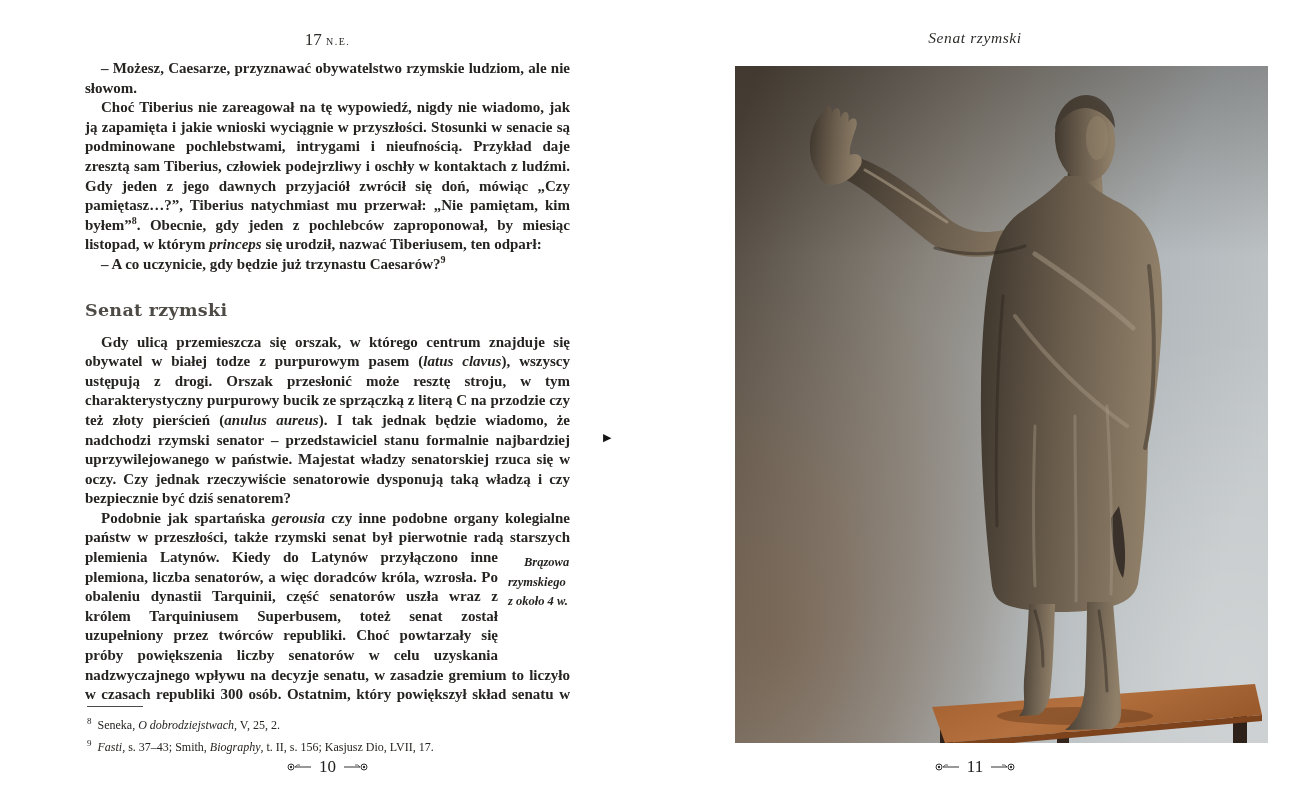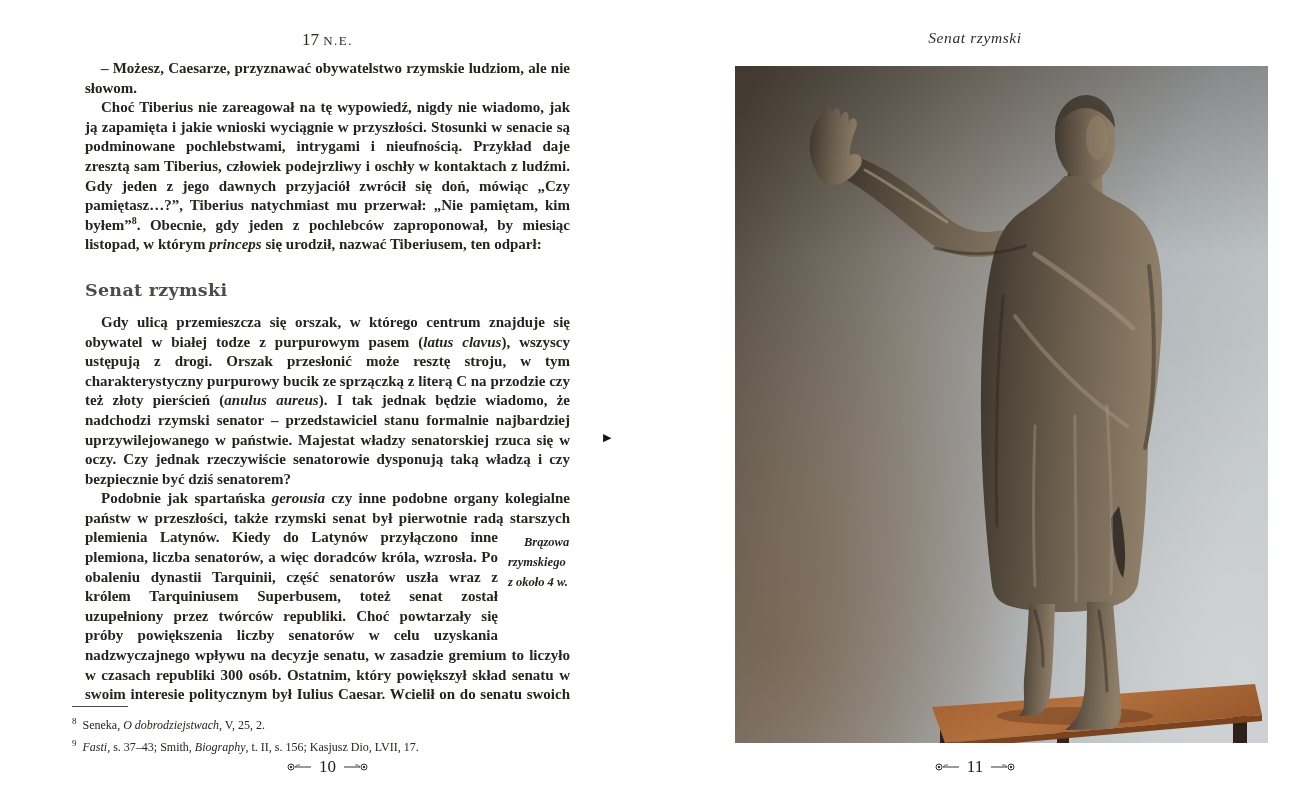--- a/index.html
+++ b/index.html
@@ -6,21 +6,21 @@
   body{
     width:1300px;height:800px;position:relative;overflow:hidden;
     background:#ffffff;color:#262421;
     font-family:"Liberation Serif", serif;
   }
   
   .folio-header{
     position:absolute;left:85px;top:30px;width:485px;text-align:center;
     font-size:17px;color:#2b2926;
   }
-  .folio-header .era{font-size:13px;letter-spacing:1.5px;}
+  .folio-header .era{font-size:10px;letter-spacing:1.5px;}
   .text-column{
     position:absolute;left:85px;top:59px;width:485px;height:648px;overflow:hidden;
   }
   .text-column p{
     margin:0;font-size:15px;line-height:19.6px;text-align:justify;
     text-indent:16px;hyphens:none;font-weight:bold;
   }
   .text-column h2{
     font-family:"DejaVu Serif", serif;font-weight:bold;font-size:17.5px;
     color:#4e4a45;margin:25px 0 13px 0;letter-spacing:.3px;
@@ -31,21 +31,21 @@
     padding-top:4px;box-sizing:border-box;
   }
   .margin-note .cap{
     font-style:italic;font-size:12.5px;line-height:15.5px;color:#262421;
     text-align:left;
   }
   .caption-arrow{
     position:absolute;left:603px;top:431px;font-size:11px;color:#141414;
     font-family:"DejaVu Sans", sans-serif;
   }
-  .footnotes{position:absolute;left:72px;top:706px;width:485px;}
+  .footnotes{position:absolute;left:87px;top:706px;width:485px;}
   .fn-rule{width:56px;border-top:1px solid #4c4c4c;margin:0 0 6px 0;}
   .fnote{
     font-size:12px;line-height:17.5px;padding-left:19px;text-indent:-19px;
   }
   .fnote sup{font-size:9px;margin-right:6px;}
   .folio{
     position:absolute;top:757px;display:flex;align-items:center;
     justify-content:center;gap:8px;font-size:17px;color:#20201e;
   }
   .folio.left{left:85px;width:485px;}
@@ -65,20 +65,21 @@
 </head>
 <body>
 
 <div class="folio-header">
   <span>17</span>&nbsp;<span class="era">N.E.</span>
 </div>
 
 <div class="text-column" id="text-column">
     <p><span>– Możesz, Caesarze, przyznawać obywatelstwo rzymskie ludziom, ale nie słowom.</span></p>
     <p><span>Choć Tiberius nie zareagował na tę wypowiedź, nigdy nie wiadomo, jak ją zapamięta i jakie wnioski wyciągnie w przyszłości. Stosunki w senacie są podminowane pochlebstwami, intrygami i nieufnością. Przykład daje zresztą sam Tiberius, człowiek podejrzliwy i oschły w kontaktach z ludźmi. Gdy jeden z jego dawnych przyjaciół zwrócił się doń, mówiąc „Czy pamiętasz…?”, Tiberius natychmiast mu przerwał: „Nie pamiętam, kim byłem”</span><sup>8</sup><span>. Obecnie, gdy jeden z pochlebców zaproponował, by miesiąc listopad, w którym </span><i>princeps</i><span> się urodził, nazwać Tiberiusem, ten odparł:</span></p>
+    <p><span>– A co uczynicie, gdy będzie już trzynastu Caesarów?</span><sup>9</sup></p>
     <h2>Senat rzymski</h2>
     <p><span>Gdy ulicą przemieszcza się orszak, w którego centrum znajduje się obywatel w białej todze z purpurowym pasem (</span><i>latus clavus</i><span>), wszyscy ustępują z drogi. Orszak przesłonić może resztę stroju, w tym charakterystyczny purpurowy bucik ze sprzączką z literą C na przodzie czy też złoty pierścień (</span><i>anulus aureus</i><span>). I tak jednak będzie wiadomo, że nadchodzi rzymski senator – przedstawiciel stanu formalnie najbardziej uprzywilejowanego w państwie. Majestat władzy senatorskiej rzuca się w oczy. Czy jednak rzeczywiście senatorowie dysponują taką władzą i czy bezpiecznie być dziś senatorem?</span></p>
     <p><span>Podobnie jak spartańska </span><i>gerousia</i><span> czy inne podobne organy kolegialne państw w przeszłości, także rzymski senat był pierwotnie radą starszych plemienia Latynów. Kiedy do Latynów </span><span class="margin-note"><span class="cap">Brązowa statua rzymskiego oratora z około 4 w. p.n.e.</span></span><span>przyłączono inne plemiona, liczba senatorów, a więc doradców króla, wzrosła. Po obaleniu dynastii Tarquinii, część senatorów uszła wraz z królem Tarquiniusem Superbusem, toteż senat został uzupełniony przez twórców republiki. Choć powtarzały się próby powiększenia liczby senatorów w celu uzyskania nadzwyczajnego wpływu na decyzje senatu, w zasadzie gremium to liczyło w czasach republiki 300 osób. Ostatnim, który powiększył skład senatu w swoim interesie politycznym był Iulius Caesar. Wcielił on do senatu swoich stronników nawet spośród zwykłych żołnierzy i wyzwoleńców. Wprowadziło to kompletny zamęt w sposobie mianowania senatorów podczas wojen domowych, tak że w pewnym momencie liczba członków senatu przekroczyła tysiąc osób. Po swym triumfie August uporządkował skład senatu, usuwając z niego osoby „bezwartościowe”, w tym głównie swych adwersarzy, a także nakazał, by lista senatorów była zawsze dostępna do wglądu publicznego. Senatorowie zwani są potocznie „ojcowie wpisani” (</span></p>
   </div>
 
 <span class="caption-arrow">▶</span>
 
 <div class="footnotes">
   <div class="fn-rule"></div>
   <div id="fn-list">

